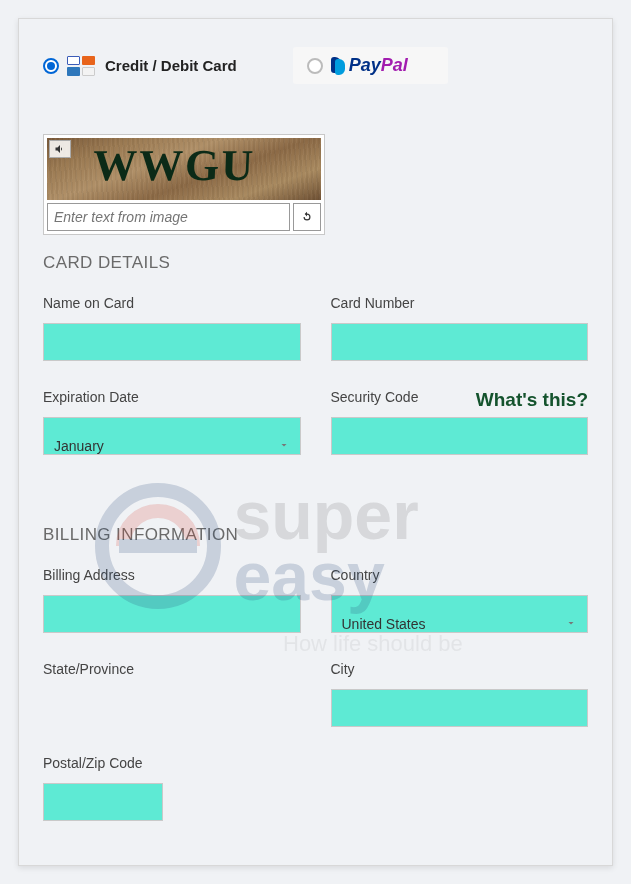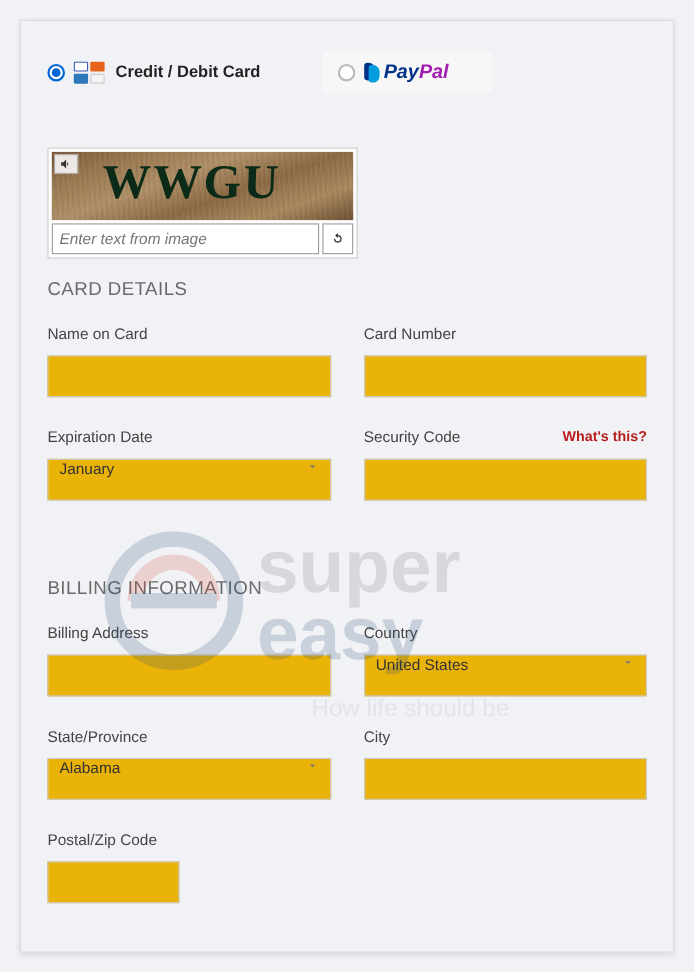--- a/index.html
+++ b/index.html
@@ -159,38 +159,38 @@
     .col { flex: 1; display: flex; flex-direction: column; position: relative; }
     .label {
       font-size: 14px;
       color: #444;
       margin-bottom: 12px;
     }
     .input, .select {
       width: 100%;
       height: 38px;
       border: 1px solid #c9c9c9;
-      background: #eab308;
+      background: #5eead4;
       padding: 0 10px;
       font-size: 14px;
       color: #333;
       display: flex;
-      align-items: flex-start;
+      align-items: flex-end;
       justify-content: space-between;
     }
     .select .chev { color: #888; font-size: 13px; }
     .exp-row { display: flex; gap: 18px; }
     .exp-row .select { flex: 1; }
     .postal-col { flex: 0 0 120px; }
 
     .whats-this {
       position: absolute;
       right: 0; top: 0;
-      color: #b91c1c;
-      font-size: 13px;
+      color: #14532d;
+      font-size: 19px;
       font-weight: 600;
     }
 
     
     .watermark {
       position: absolute;
       top: 462px; left: 74px;
       opacity: 0.20;
       pointer-events: none;
     }
@@ -305,28 +305,20 @@
                 <path fill="#777" d="M7 10l5 5 5-5z"></path>
               </svg>
           </span>
         </div>
       </div>
     </div>
 
     <div class="row">
       <div class="col">
         <div class="label">State/Province</div>
-        <div class="select">
-          <span>Alabama</span>
-          <span class="chev">
-            <svg width="12" height="12" viewBox="0 0 24 24">
-                <path fill="#777" d="M7 10l5 5 5-5z"></path>
-              </svg>
-          </span>
-        </div>
       </div>
       <div class="col">
         <div class="label">City</div>
         <div class="input"></div>
       </div>
     </div>
 
     <div class="row">
       <div class="col postal-col">
         <div class="label">Postal/Zip Code</div>

